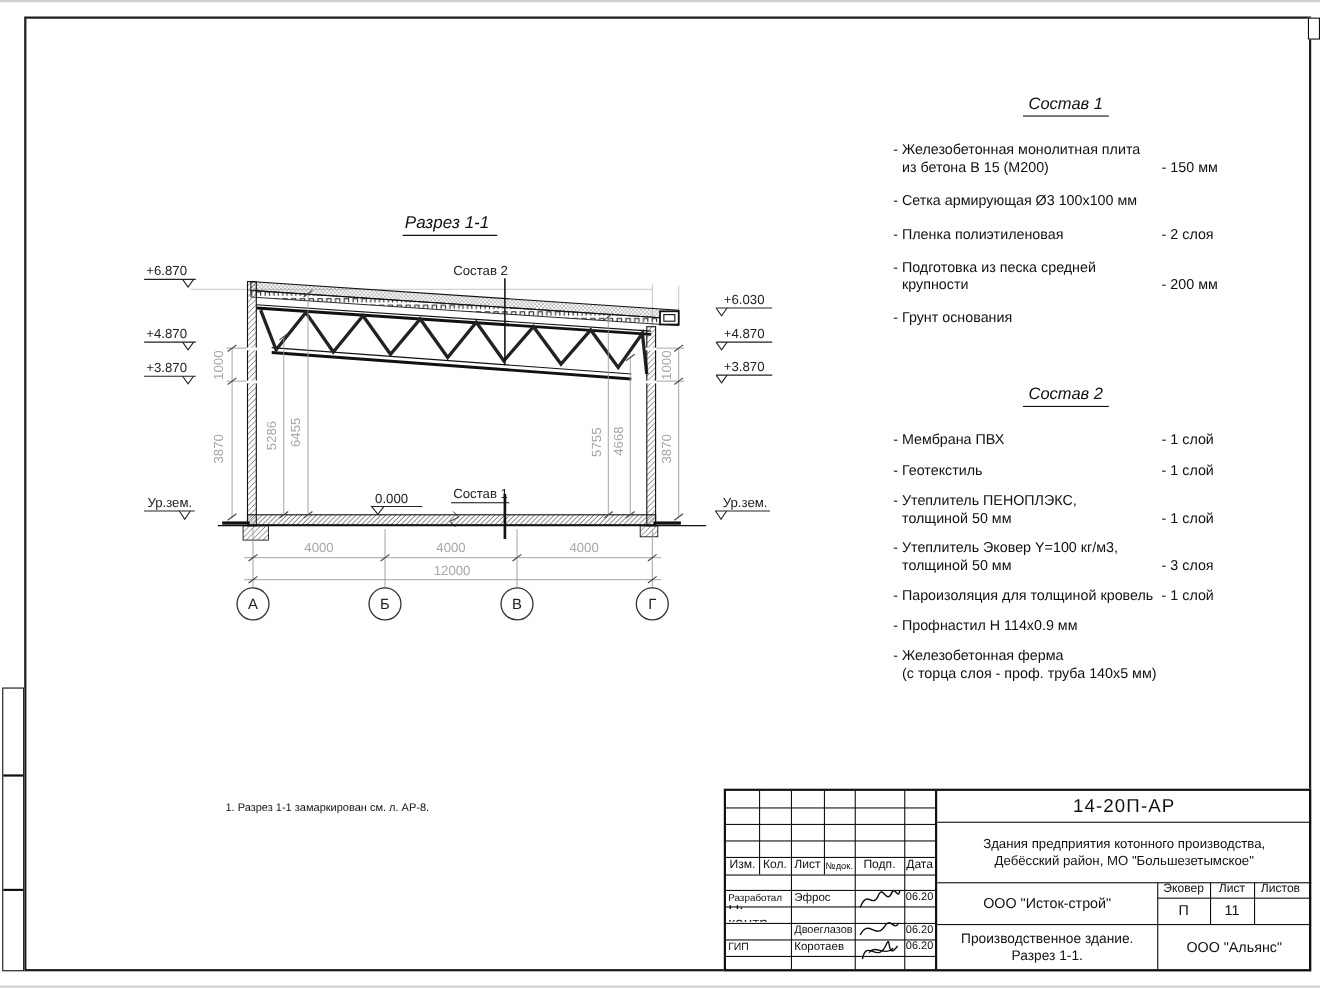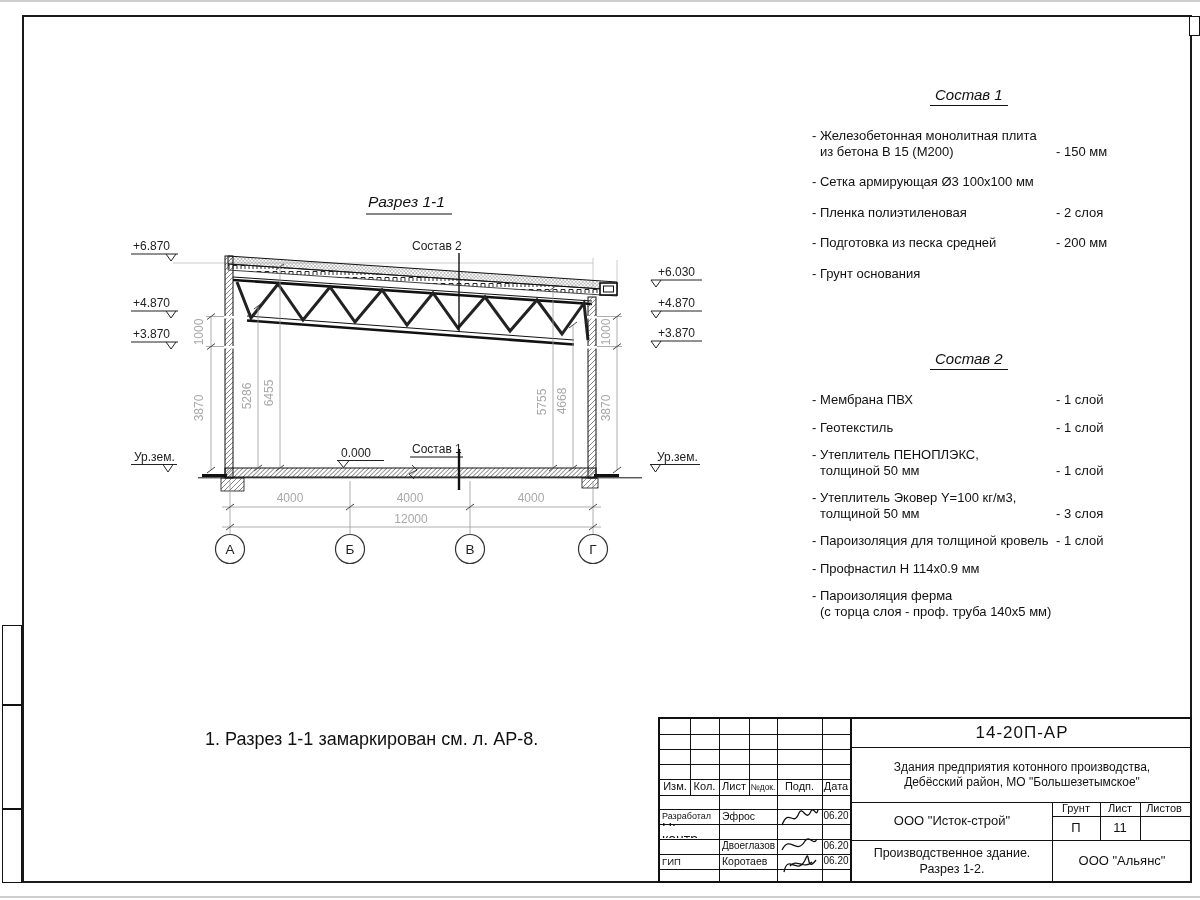--- a/index.html
+++ b/index.html
@@ -16,21 +16,21 @@
              border:1.5px solid #111;box-sizing:border-box;background:#fff}
   
   .spec{position:absolute;width:400px}
   .spec-title{margin:0 0 24px 130px}
   .spec-title span{font-style:italic;font-size:15px;border-bottom:1.2px solid #111;padding:0 5px 2px}
   .spec-item{position:relative;font-size:13px;line-height:15.5px;padding-left:12px}
   .sp1 .spec-item{margin-bottom:15px}
   .sp2 .spec-item{margin-bottom:12px}
   .spec-item .l2{display:block;padding-left:8px}
   .spec-val{position:absolute;left:256px;bottom:0;white-space:nowrap}
-  .note{position:absolute;left:205px;top:729px;font-size:18px}
+  .note{position:absolute;left:205px;top:729px;font-size:10px}
   
   .tb{position:absolute;left:658px;top:717px;width:534px;height:166px;
       border:2px solid #111;box-sizing:border-box;background:#fff}
   .tb .vl{position:absolute;width:1px;background:#111}
   .tb .hl{position:absolute;height:1px;background:#111}
   .tbc{position:absolute;display:flex;align-items:center;justify-content:center;
        text-align:right;font-size:11px;line-height:1.25;overflow:hidden}
   .tbc.left{justify-content:flex-start;text-align:left}
   
   svg text{font-family:"Liberation Sans",sans-serif}
@@ -239,21 +239,21 @@
     <div class="spec-val">- 150 мм</div>
   </div>
   <div class="spec-item">
     <div class="spec-name"><span>- Сетка армирующая Ø3 100х100 мм</span></div>
   </div>
   <div class="spec-item">
     <div class="spec-name"><span>- Пленка полиэтиленовая</span></div>
     <div class="spec-val">-  2 слоя</div>
   </div>
   <div class="spec-item">
-    <div class="spec-name"><span>- Подготовка из песка средней</span></div>
+    <div class="spec-name"><span>- Подготовка из песка средней</span><span class="l2">крупности</span></div>
     <div class="spec-val">- 200 мм</div>
   </div>
   <div class="spec-item">
     <div class="spec-name"><span>- Грунт основания</span></div>
   </div>
 </div>
 
 <div class="spec sp2" style="left:800px;top:350px">
   <div class="spec-title"><span>Состав 2</span></div>
   <div class="spec-item">
@@ -273,21 +273,21 @@
     <div class="spec-val">- 3 слоя</div>
   </div>
   <div class="spec-item">
     <div class="spec-name"><span>- Пароизоляция для толщиной кровель</span></div>
     <div class="spec-val">- 1 слой</div>
   </div>
   <div class="spec-item">
     <div class="spec-name"><span>- Профнастил Н 114х0.9 мм</span></div>
   </div>
   <div class="spec-item">
-    <div class="spec-name"><span>- Пароизоляция ферма</span><span class="l2">(с торца слоя - проф. труба 140х5 мм)</span></div>
+    <div class="spec-name"><span>- Железобетонная ферма</span><span class="l2">(с торца слоя - проф. труба 140х5 мм)</span></div>
   </div>
 </div>
 
 <div class="note">1. Разрез 1-1 замаркирован см. л. АР-8.</div>
 
 <div class="tb">
 
   <div class="hl" style="left:0;top:15px;width:190px"></div>
   <div class="hl" style="left:0;top:30px;width:190px"></div>
   <div class="hl" style="left:0;top:45px;width:190px"></div>
@@ -337,24 +337,24 @@
     <path d="M6,18 C14,2 20,24 29,9 C34,2 37,15 41,7" fill="none" stroke="#111" stroke-width="1.3"></path>
     <path d="M8,40 C12,20 22,46 30,26 C34,17 30,42 40,28 M14,34 C20,26 28,38 36,30" fill="none" stroke="#111" stroke-width="1.3"></path>
   </svg>
 
   <div class="tbc" style="left:192px;top:0;width:340px;height:28px;font-size:17px;letter-spacing:1px">14-20П-АР</div>
   <div class="tbc" style="left:192px;top:29px;width:340px;height:53px;font-size:12px;flex-direction:column">
     <div>Здания предприятия котонного производства,</div>
     <div>Дебёсский район, МО "Большезетымское"</div>
   </div>
   <div class="tbc" style="left:192px;top:83px;width:200px;height:38px;font-size:13px">ООО "Исток-строй"</div>
-  <div class="tbc" style="left:392px;top:83px;width:48px;height:14px">Грунт</div>
+  <div class="tbc" style="left:392px;top:83px;width:48px;height:14px">Эковер</div>
   <div class="tbc" style="left:440px;top:83px;width:40px;height:14px">Лист</div>
   <div class="tbc" style="left:480px;top:83px;width:48px;height:14px">Листов</div>
   <div class="tbc" style="left:392px;top:97px;width:48px;height:24px;font-size:13px">П</div>
   <div class="tbc" style="left:440px;top:97px;width:40px;height:24px;font-size:13px">11</div>
   <div class="tbc" style="left:480px;top:97px;width:52px;height:24px;font-size:13px"></div>
   <div class="tbc" style="left:192px;top:121px;width:200px;height:43px;font-size:12.5px;flex-direction:column">
     <div>Производственное здание.</div>
-    <div>Разрез 1-2.</div>
+    <div>Разрез 1-1.</div>
   </div>
   <div class="tbc" style="left:392px;top:121px;width:140px;height:43px;font-size:13px">ООО "Альянс"</div>
 </div>
 
 </body></html>

